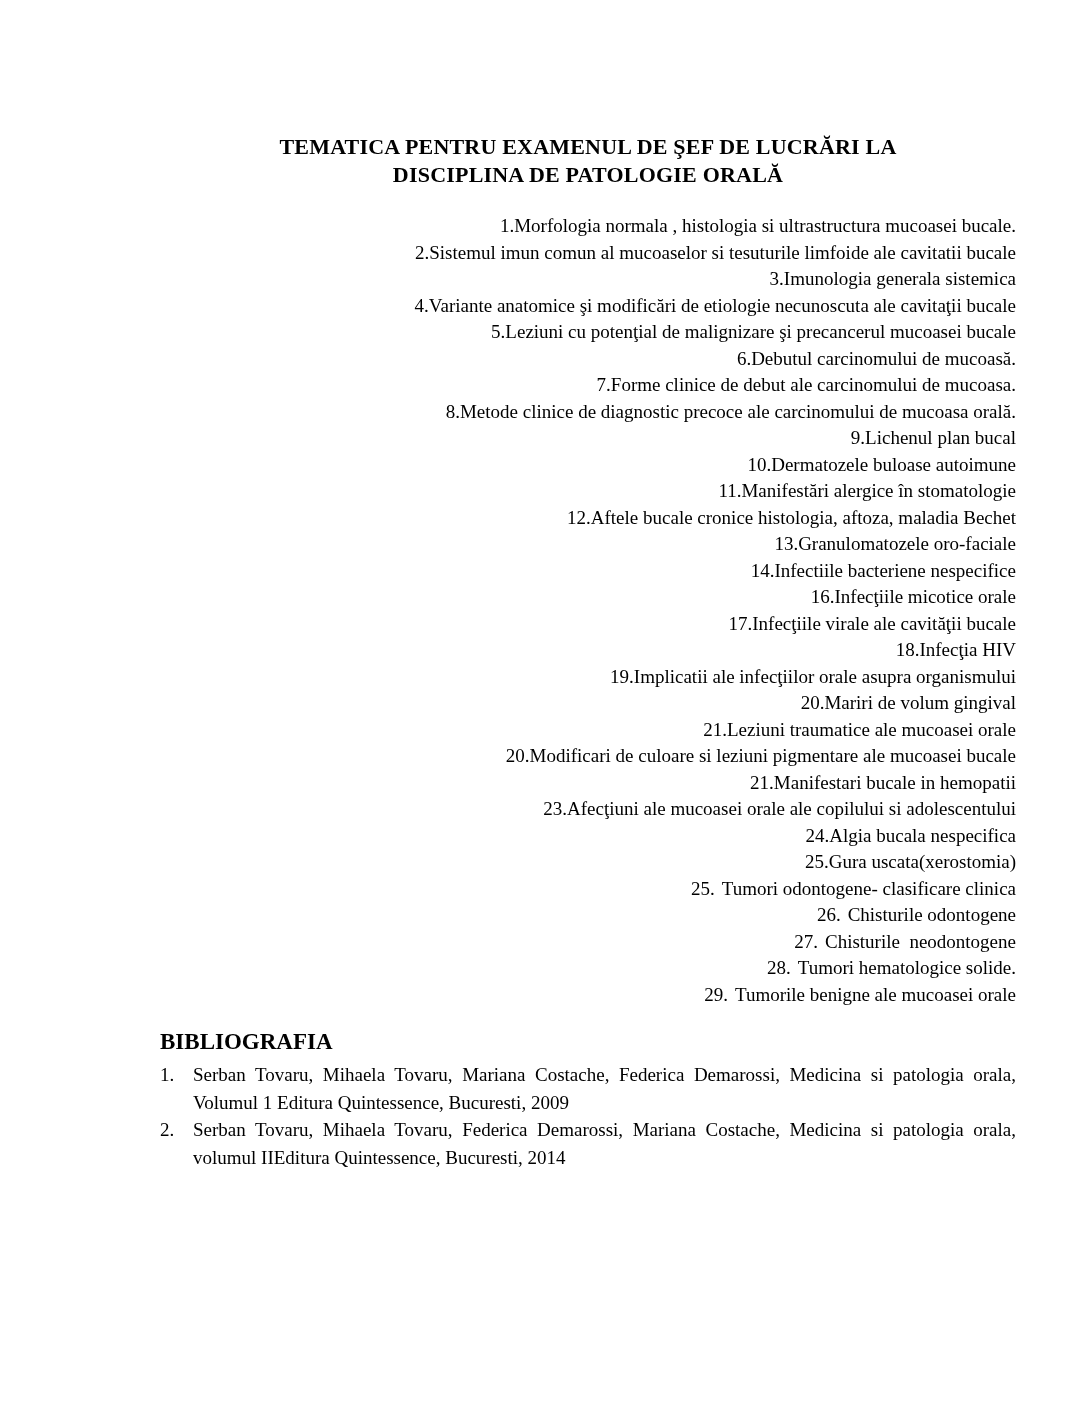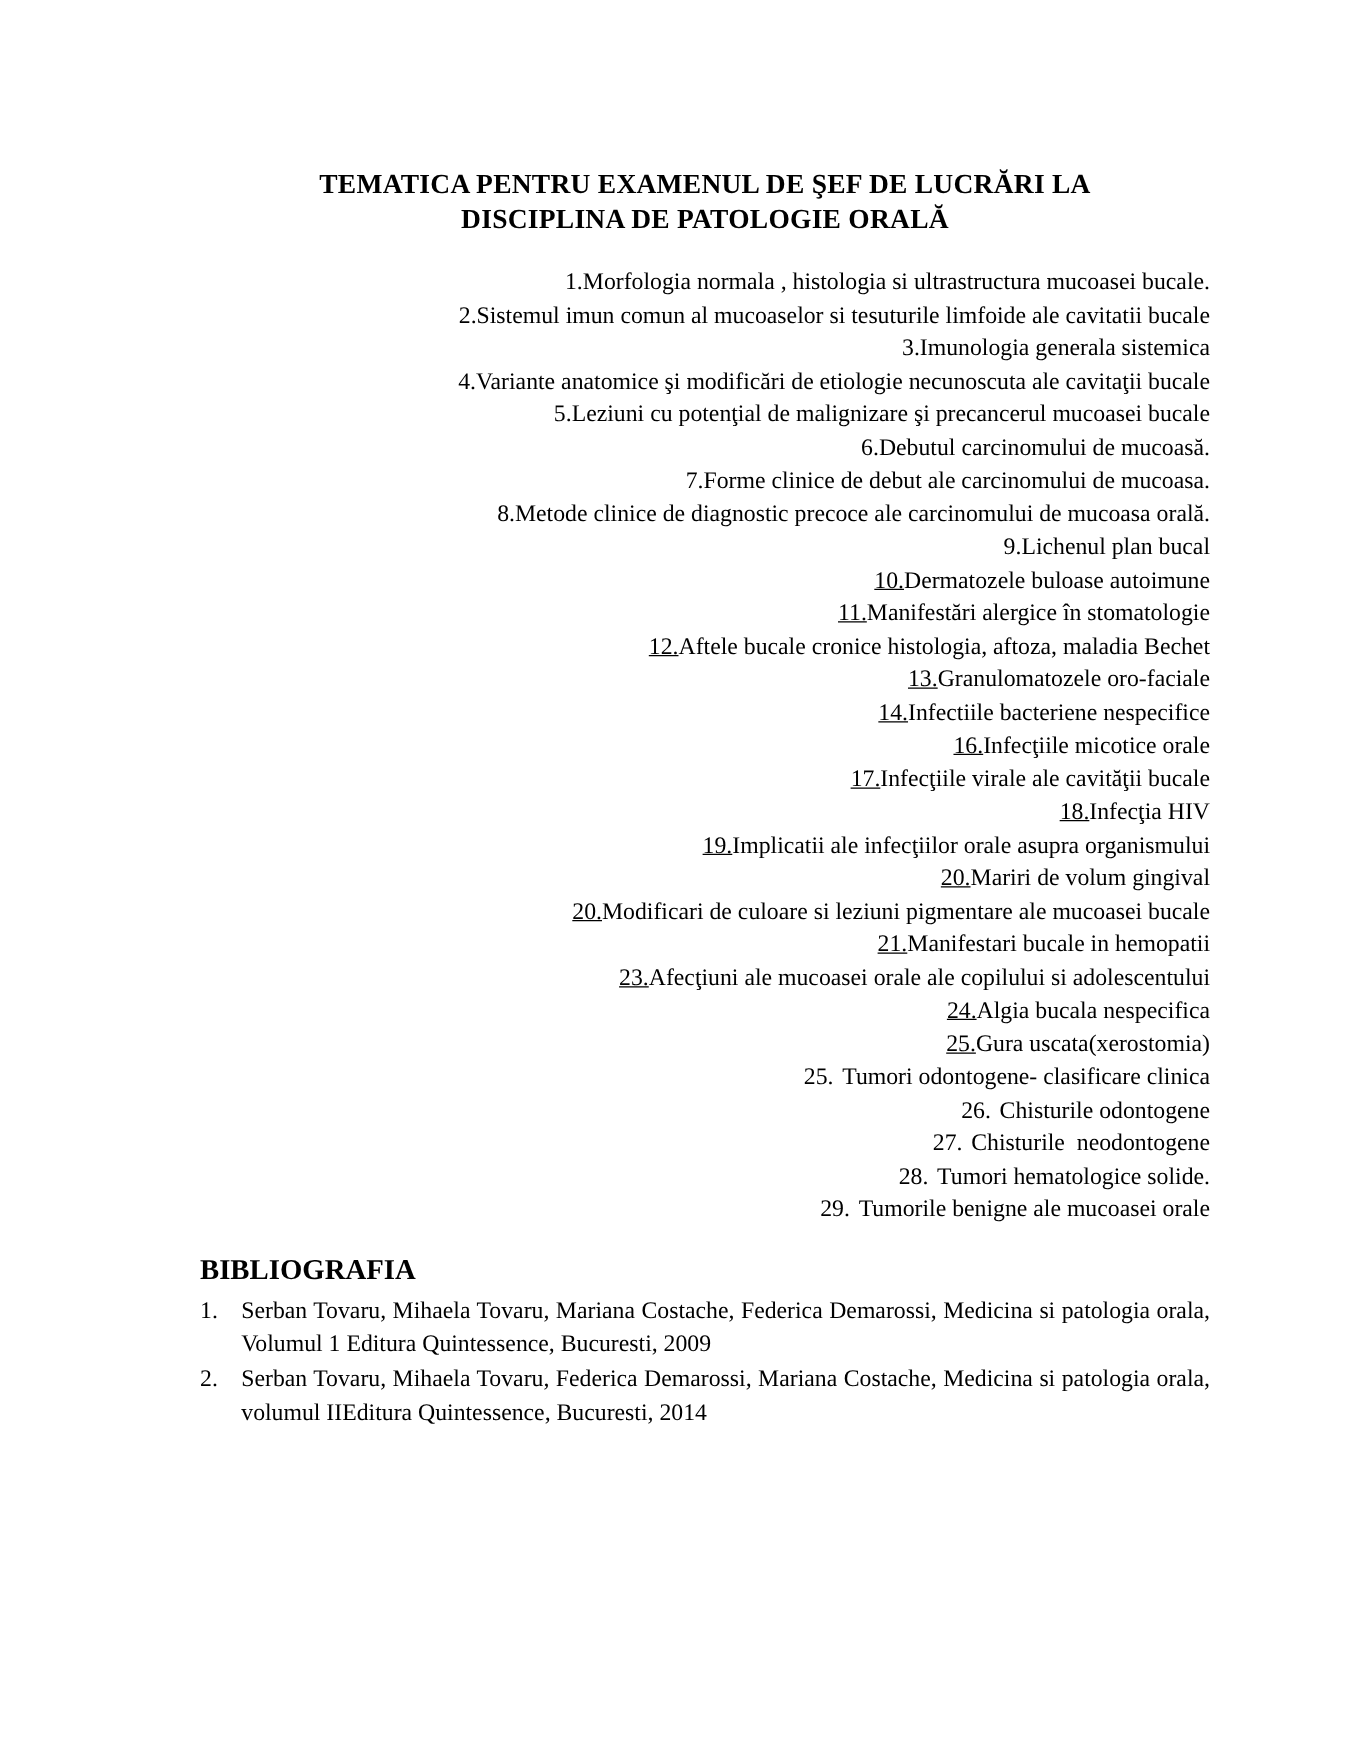--- a/index.html
+++ b/index.html
@@ -6,42 +6,42 @@
   * { margin: 0; padding: 0; box-sizing: border-box; }
   html, body { background: #ffffff; }
   body {
     font-family: "Liberation Serif", "DejaVu Serif", serif;
     color: #000000;
   }
   .page {
     width: 1088px;
     min-height: 1408px;
     background: #ffffff;
-    padding: 133px 120px 60px 160px;
+    padding: 133px 72px 60px 160px;
     margin: 0 auto;
   }
   .title {
     text-align: center;
     font-weight: bold;
     font-size: 22px;
     line-height: 28px;
     letter-spacing: 0.2px;
   }
   .topics {
     margin-top: 24px;
   }
   .topic {
     font-size: 19px;
     line-height: 26.5px;
     white-space: pre-wrap;
     text-align: right;
   }
   .topic .num { display: inline-block; }
   .topic.w1 .num { min-width: 34px; }     
-  .topic.tight .num { min-width: 0; text-decoration: underline; }     
+  .topic.tight .num { min-width: 0; }     
   .topic.gap .num { min-width: 0; margin-right: 7px; } 
   .biblio-heading {
     margin-top: 19px;
     font-weight: bold;
     font-size: 23px;
     line-height: 30px;
     margin-bottom: 4px;
   }
   .biblio-item {
     display: flex;
@@ -79,20 +79,21 @@
     <div class="topic tight"><span class="num">10.</span><span class="txt">Dermatozele buloase autoimune</span></div>
     <div class="topic tight"><span class="num">11.</span><span class="txt">Manifestări alergice în stomatologie</span></div>
     <div class="topic tight"><span class="num">12.</span><span class="txt">Aftele bucale cronice histologia, aftoza, maladia Bechet</span></div>
     <div class="topic tight"><span class="num">13.</span><span class="txt">Granulomatozele oro-faciale</span></div>
     <div class="topic tight"><span class="num">14.</span><span class="txt">Infectiile bacteriene nespecifice</span></div>
     <div class="topic tight"><span class="num">16.</span><span class="txt">Infecţiile micotice orale</span></div>
     <div class="topic tight"><span class="num">17.</span><span class="txt">Infecţiile virale ale cavităţii bucale</span></div>
     <div class="topic tight"><span class="num">18.</span><span class="txt">Infecţia HIV</span></div>
     <div class="topic tight"><span class="num">19.</span><span class="txt">Implicatii ale infecţiilor orale asupra organismului</span></div>
     <div class="topic tight"><span class="num">20.</span><span class="txt">Mariri de volum gingival</span></div>
+    <div class="topic tight"><span class="num">21.</span><span class="txt">Leziuni traumatice ale mucoasei orale</span></div>
     <div class="topic tight"><span class="num">20.</span><span class="txt">Modificari de culoare si leziuni pigmentare ale mucoasei bucale</span></div>
     <div class="topic tight"><span class="num">21.</span><span class="txt">Manifestari bucale in hemopatii</span></div>
     <div class="topic tight"><span class="num">23.</span><span class="txt">Afecţiuni ale mucoasei orale ale copilului si adolescentului</span></div>
     <div class="topic tight"><span class="num">24.</span><span class="txt">Algia bucala nespecifica</span></div>
     <div class="topic tight"><span class="num">25.</span><span class="txt">Gura uscata(xerostomia)</span></div>
     <div class="topic gap"><span class="num">25.</span><span class="txt">Tumori odontogene- clasificare clinica</span></div>
     <div class="topic gap"><span class="num">26.</span><span class="txt">Chisturile odontogene</span></div>
     <div class="topic gap"><span class="num">27.</span><span class="txt">Chisturile  neodontogene</span></div>
     <div class="topic gap"><span class="num">28.</span><span class="txt">Tumori hematologice solide.</span></div>
     <div class="topic gap"><span class="num">29.</span><span class="txt">Tumorile benigne ale mucoasei orale</span></div>

